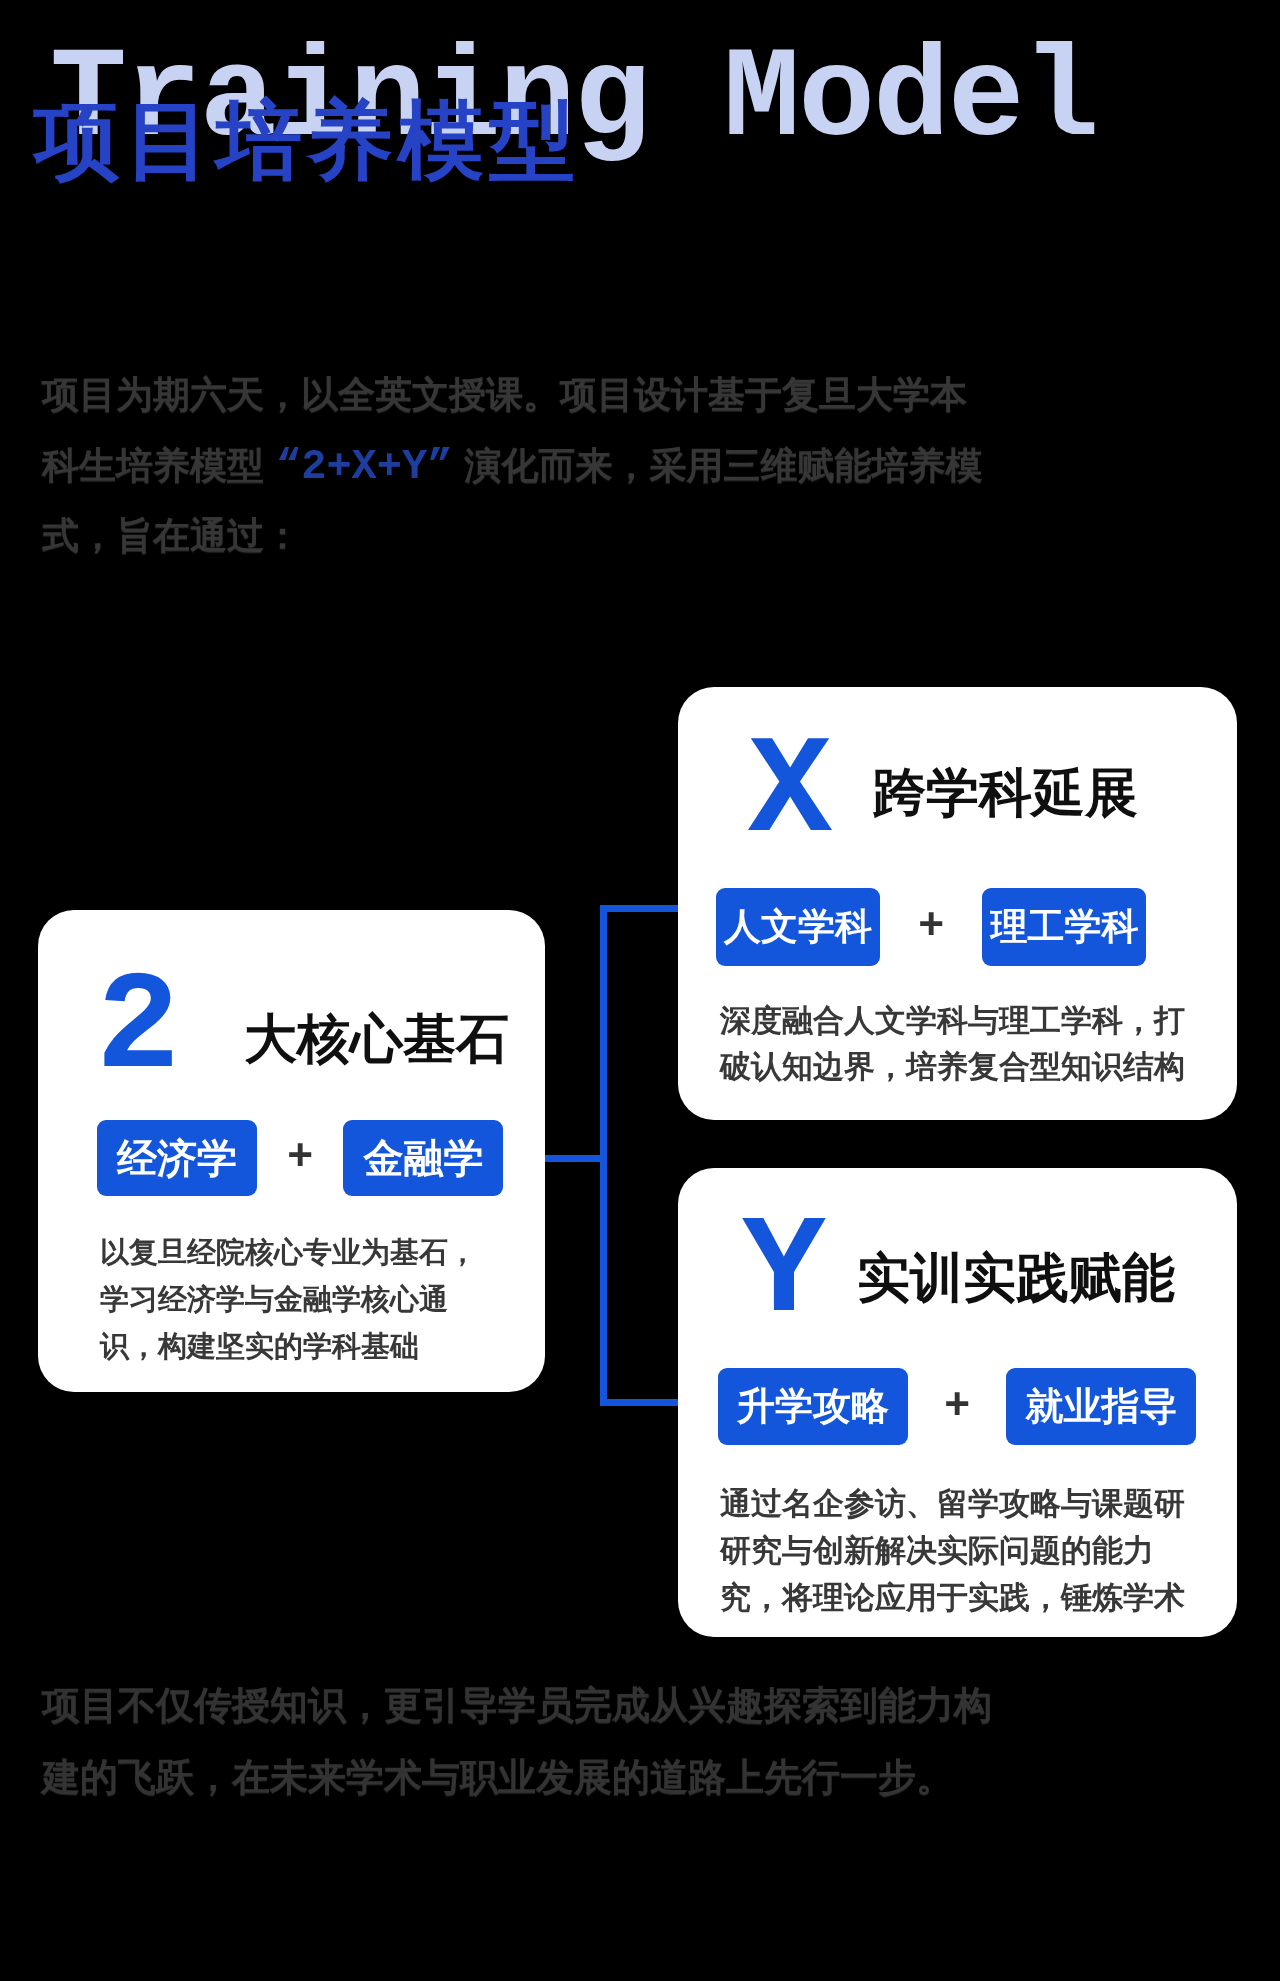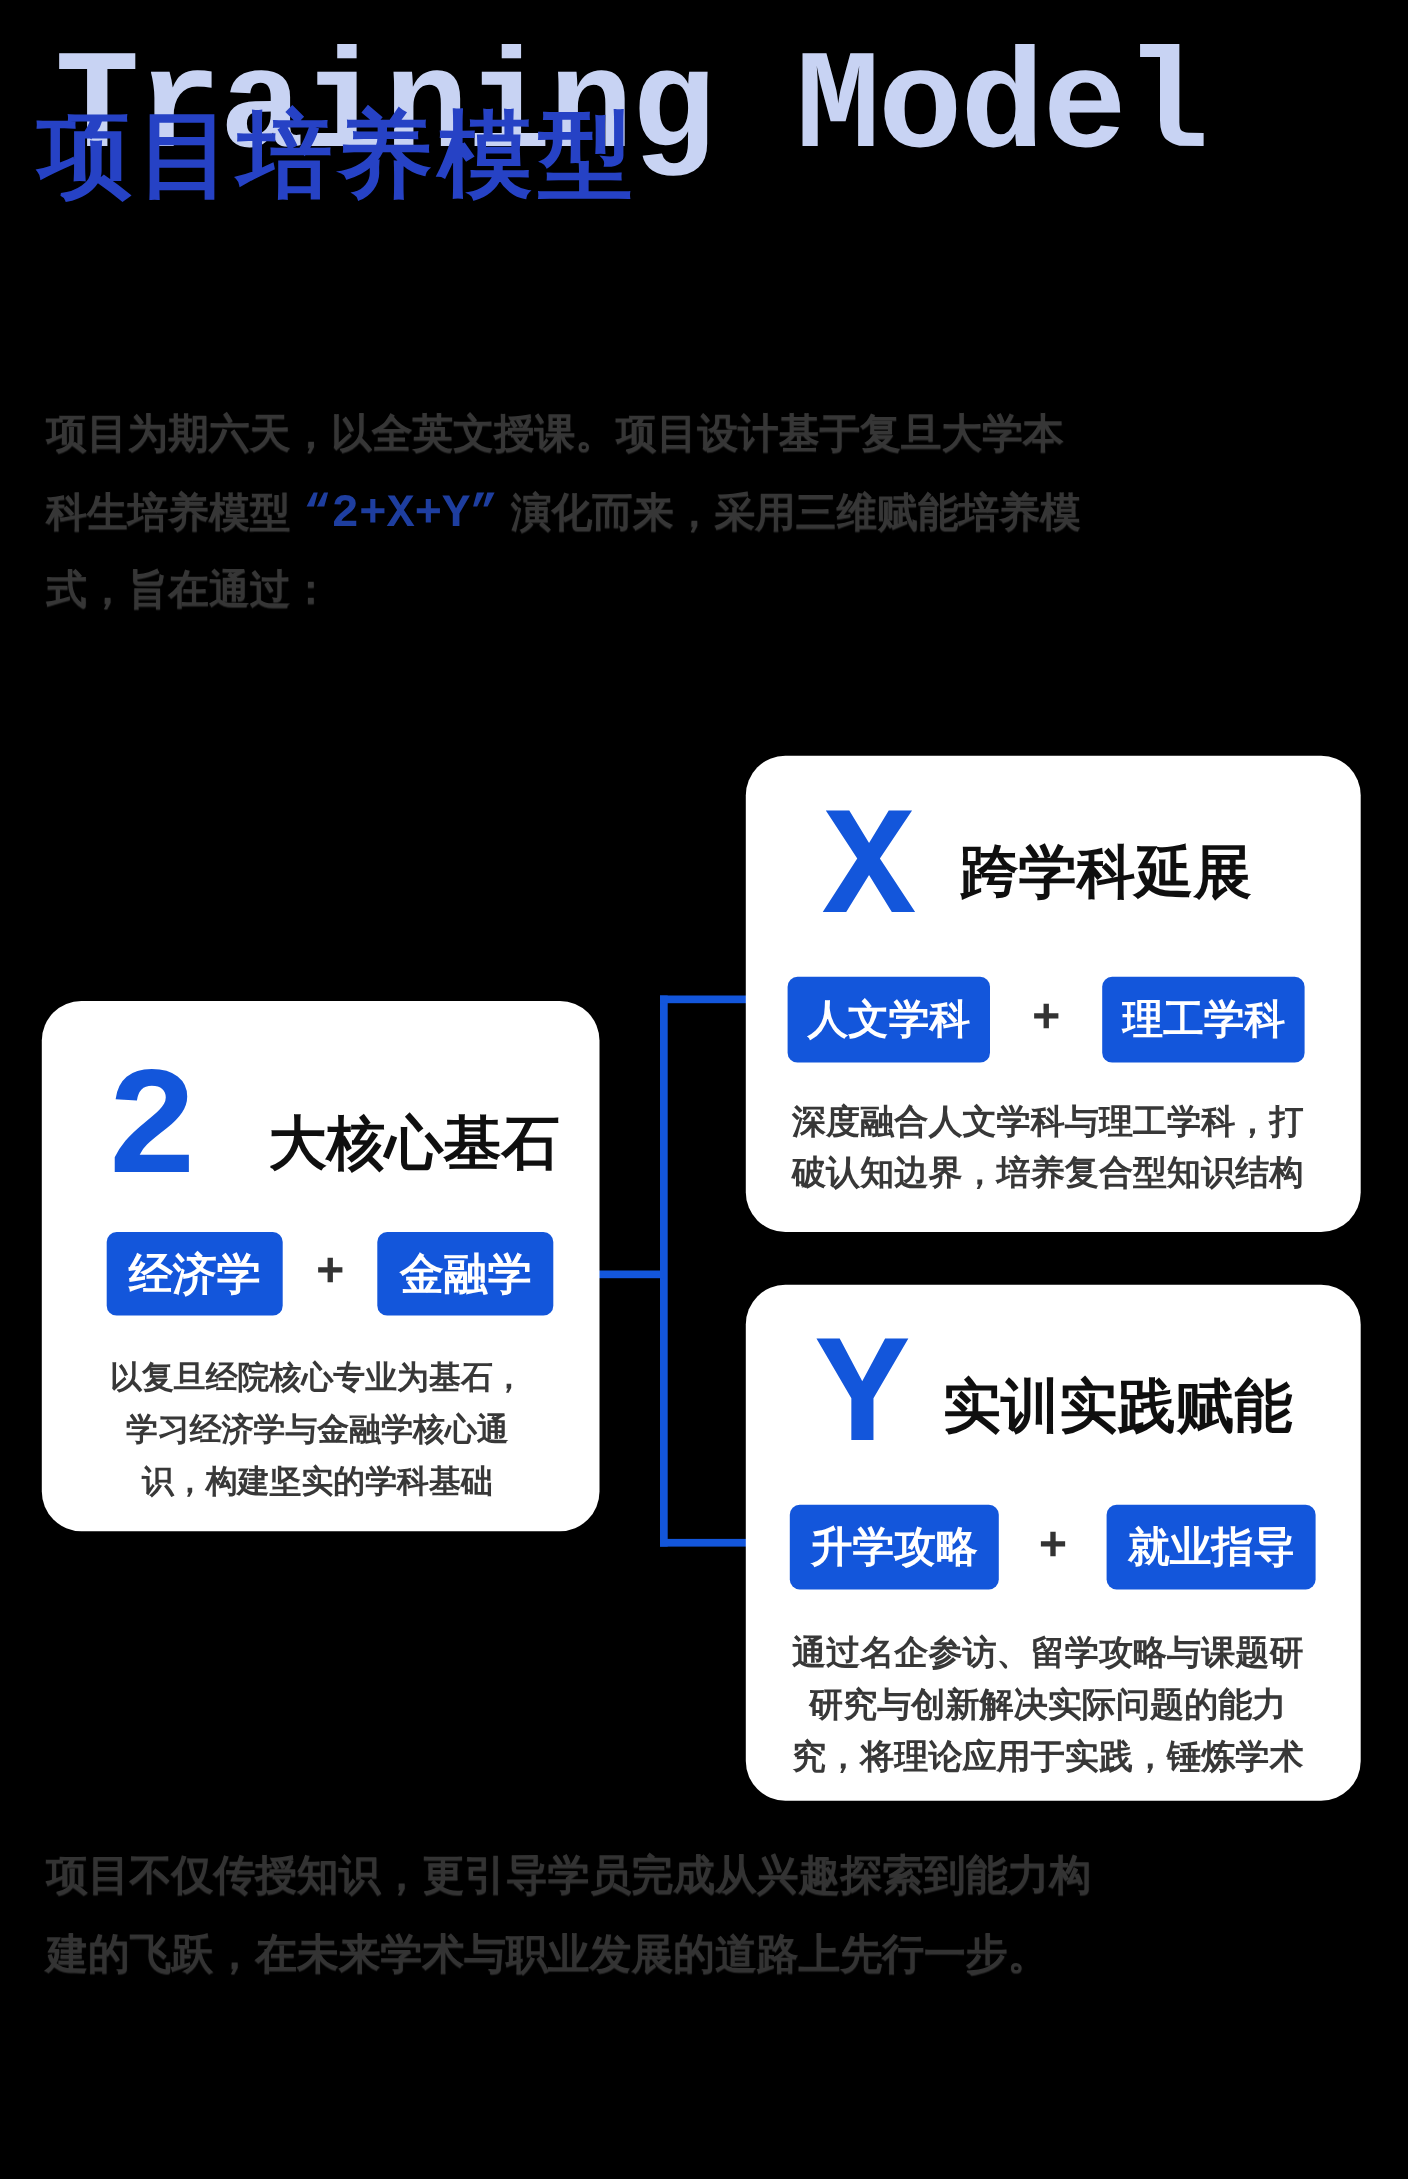--- a/index.html
+++ b/index.html
@@ -100,36 +100,35 @@
     display: inline-flex;
     align-items: center;
     justify-content: center;
     background: #1356db;
     color: #ffffff;
     font-weight: 700;
     border-radius: 9px;
     white-space: nowrap;
   }
   .card-core .tag { height: 76px; font-size: 40px; padding: 16px 20px; }
-  .card-x    .tag { height: 78px; font-size: 37px; padding: 0 18px; }
+  .card-x    .tag { height: 78px; font-size: 37px; padding: 0 8px; }
   .card-y    .tag { height: 77px; font-size: 38px; padding: 16px 19px; }
 
   .plus {
     font-size: 44px;
     font-weight: 800;
     color: #333333;
     line-height: 1;
   }
   .card-desc {
     position: absolute;
     font-weight: 600;
     color: #383838;
     text-shadow: 0 1px 1px rgba(255,255,255,0.10);
     white-space: nowrap;
-    text-align: center;
   }
   .card-core .card-desc { left: 62px; top: 321px; font-size: 29px; line-height: 47px; }
   .card-x    .card-desc { left: 42px; top: 313px; font-size: 31px; line-height: 46px; }
   .card-y    .card-desc { left: 42px; top: 314px; font-size: 31px; line-height: 47px; }
 
   
   .conn { position: absolute; background: #1356db; }
   .conn-v      { left: 600px; top: 905px;  width: 7px;  height: 501px; }
   .conn-h-top  { left: 600px; top: 905px;  width: 80px; height: 7px; }
   .conn-h-mid  { left: 543px; top: 1155px; width: 60px; height: 7px; }

